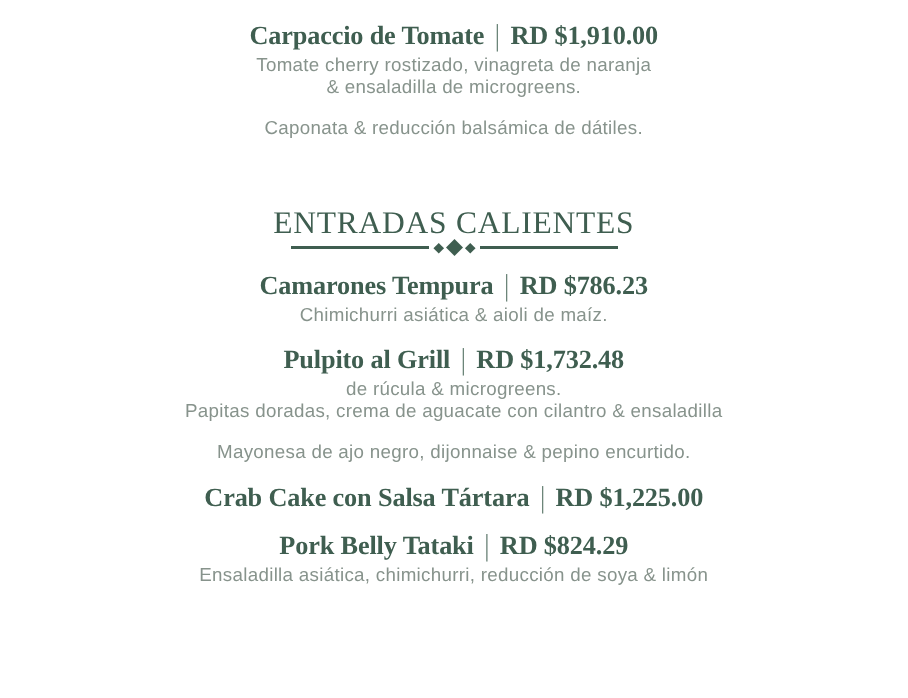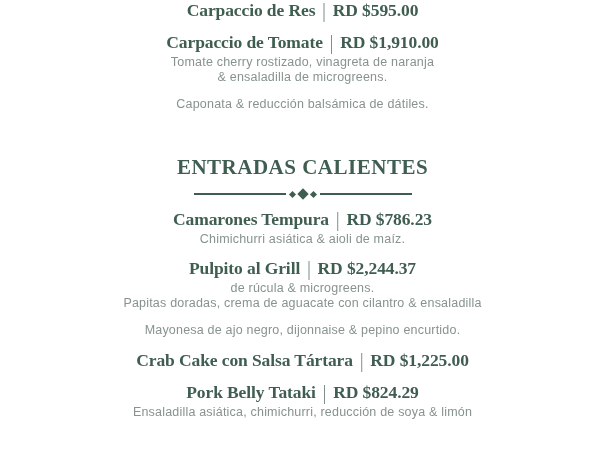--- a/index.html
+++ b/index.html
@@ -48,23 +48,23 @@
     color: #87938c;
   }
   .desc-line {
     display: block;
   }
   .section-header {
     margin: 44px auto 11px auto;
     width: 560px;
   }
   .section-header-title {
-    margin: 0 0 12px 0;
+    margin: 0 0 2px 0;
     font-family: "Liberation Serif", "DejaVu Serif", serif;
-    font-weight: 700;
+    font-weight: 400;
     font-size: 21px;
     line-height: 22px;
     letter-spacing: 0.5px;
     color: #3f5e50;
   }
   .header-decor {
     display: flex;
     align-items: center;
     justify-content: center;
     gap: 4px;
@@ -87,21 +87,20 @@
     background: #3f5e50;
     transform: rotate(45deg);
   }
 </style>
 </head>
 <body>
 
 <main class="menu-page">
   <div>
   <div class="menu-item">
-    <h3 class="item-title"><span>Carpaccio de Res</span><span class="item-sep">|</span><span>RD $595.00</span></h3>
   </div>
 
   <div class="menu-item">
     <h3 class="item-title"><span>Carpaccio de Tomate</span><span class="item-sep">|</span><span>RD $1,910.00</span></h3>
     <p class="item-desc">
           <span class="desc-line">Tomate cherry rostizado, vinagreta de naranja</span>
           <span class="desc-line">&amp; ensaladilla de microgreens.</span>
         </p>
   </div>
 
@@ -123,21 +122,21 @@
   </div>
 
   <div class="menu-item">
     <h3 class="item-title"><span>Camarones Tempura</span><span class="item-sep">|</span><span>RD $786.23</span></h3>
     <p class="item-desc">
           <span class="desc-line">Chimichurri asiática &amp; aioli de maíz.</span>
         </p>
   </div>
 
   <div class="menu-item">
-    <h3 class="item-title"><span>Pulpito al Grill</span><span class="item-sep">|</span><span>RD $2,244.37</span></h3>
+    <h3 class="item-title"><span>Pulpito al Grill</span><span class="item-sep">|</span><span>RD $1,732.48</span></h3>
     <p class="item-desc">
           <span class="desc-line">de rúcula &amp; microgreens.</span>
           <span class="desc-line">Papitas doradas, crema de aguacate con cilantro &amp; ensaladilla</span>
         </p>
   </div>
 
   <div class="menu-item">
     <p class="item-desc">
           <span class="desc-line">Mayonesa de ajo negro, dijonnaise &amp; pepino encurtido.</span>
         </p>

